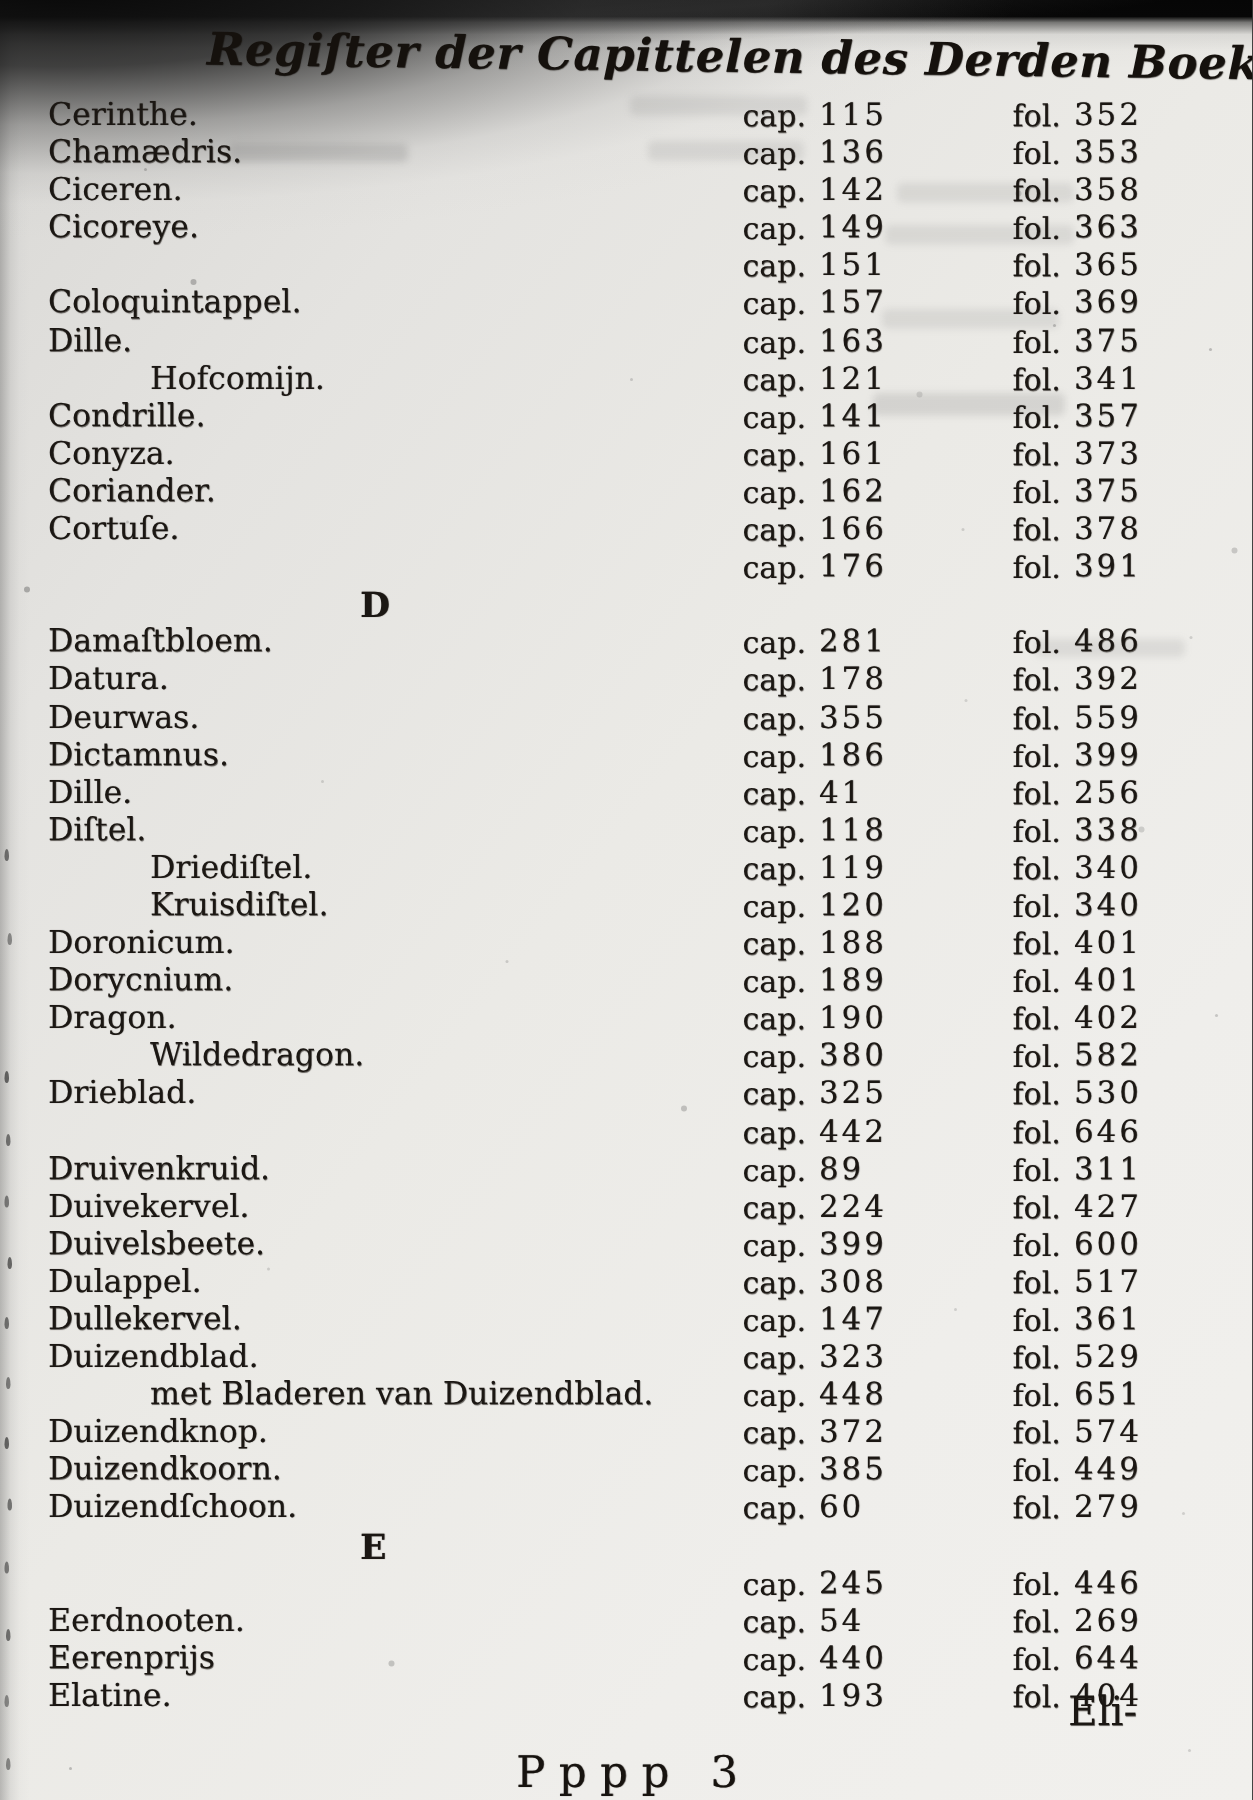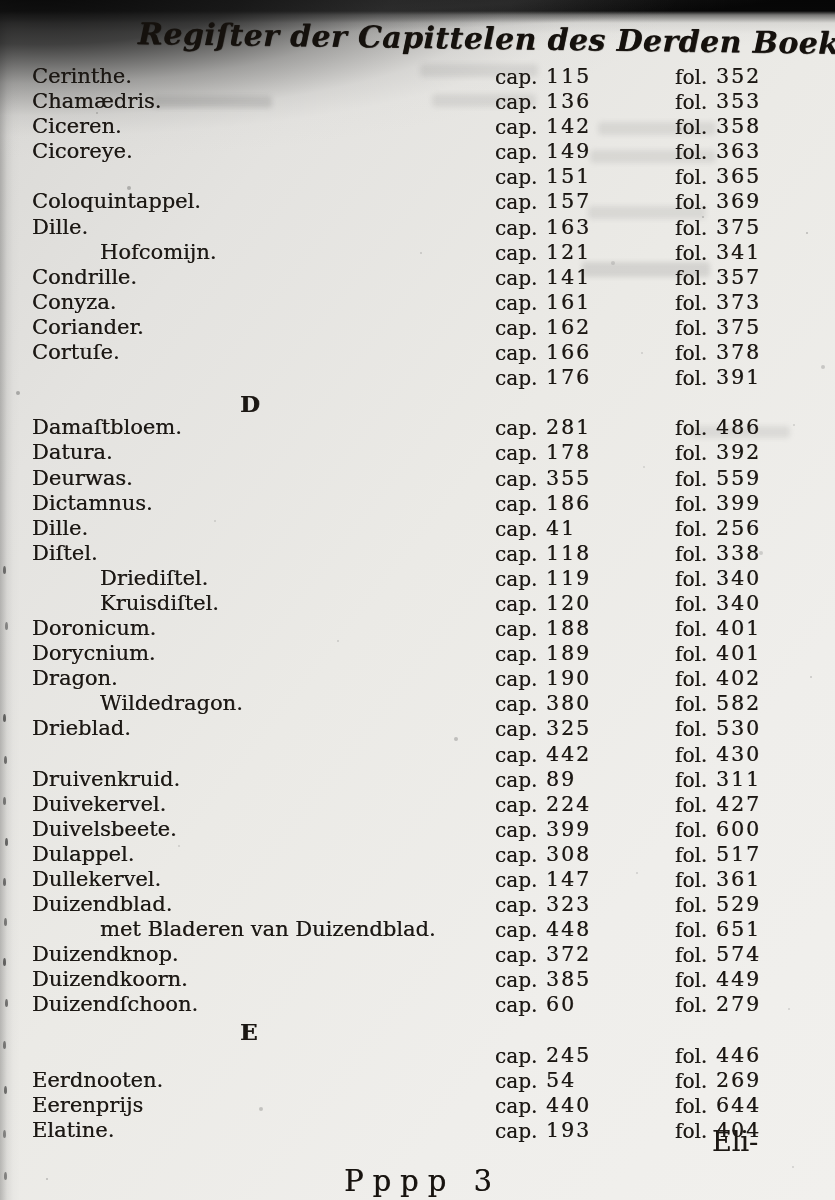--- a/index.html
+++ b/index.html
@@ -339,21 +339,21 @@
         <span class="name">Drieblad.</span>
         <span class="cap-label">cap.</span>
         <span class="cap-num">325</span>
         <span class="fol-label">fol.</span>
         <span class="fol-num">530</span>
       </div>
       <div class="row">
         <span class="cap-label">cap.</span>
         <span class="cap-num">442</span>
         <span class="fol-label">fol.</span>
-        <span class="fol-num">430</span>
+        <span class="fol-num">646</span>
       </div>
       <div class="row">
         <span class="name">Druivenkruid.</span>
         <span class="cap-label">cap.</span>
         <span class="cap-num">89</span>
         <span class="fol-label">fol.</span>
         <span class="fol-num">311</span>
       </div>
       <div class="row">
         <span class="name">Duivekervel.</span>

